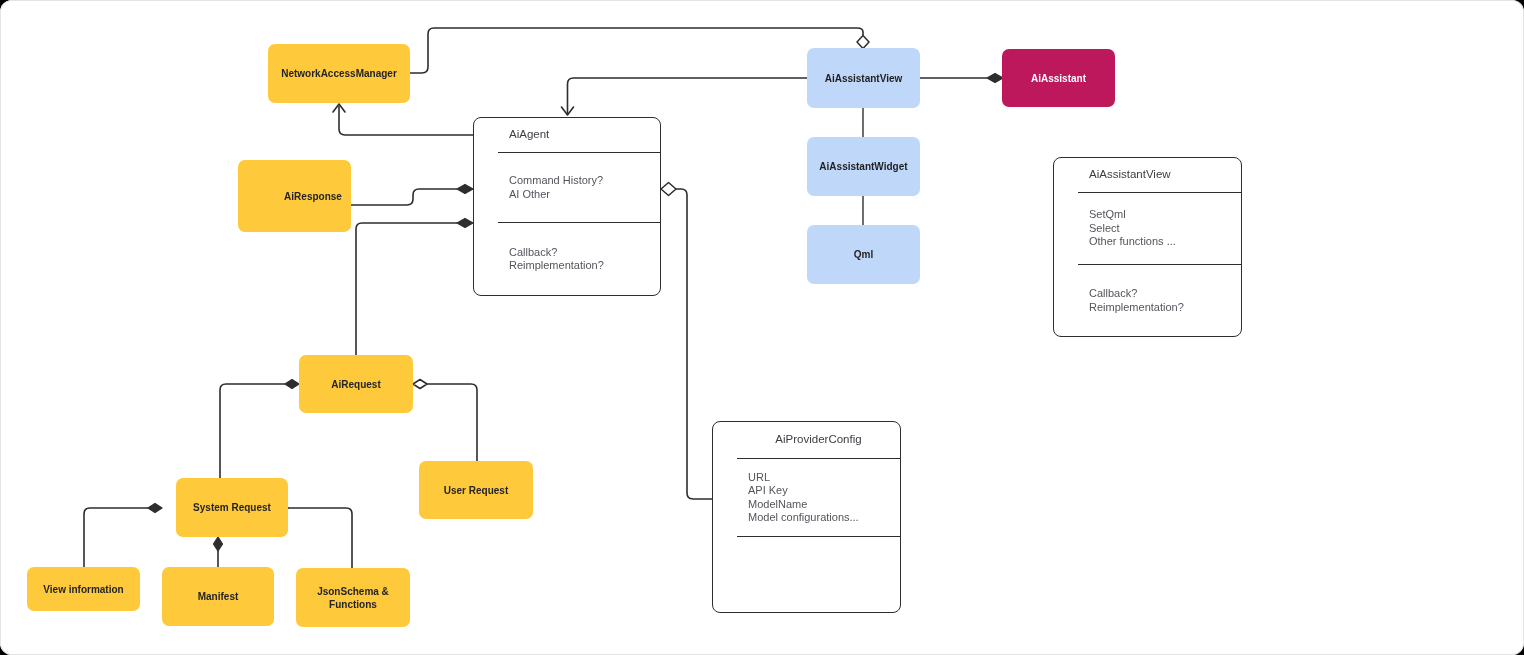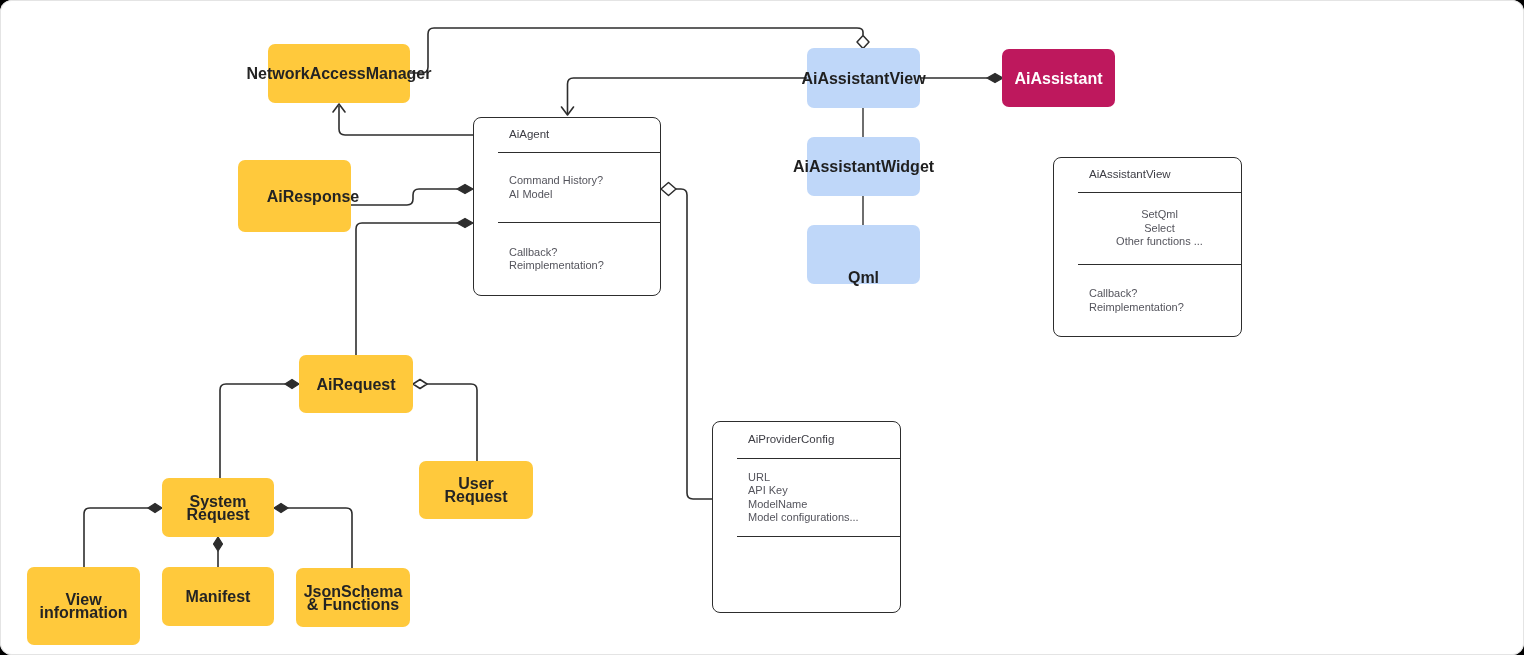--- a/index.html
+++ b/index.html
@@ -17,21 +17,21 @@
   svg.wires path.edge.soft{stroke:#4a4a4a;}
   svg.wires polyline.arrow{fill:none;stroke:#2d2d2d;stroke-width:1.6;stroke-linecap:round;stroke-linejoin:round;}
   svg.wires polygon.diamond-filled{fill:#2d2d2d;stroke:#2d2d2d;stroke-width:1.3;stroke-linejoin:round;}
   svg.wires polygon.diamond-open{fill:#ffffff;stroke:#2d2d2d;stroke-width:1.5;stroke-linejoin:round;}
 
   .node{
     position:absolute;
     border-radius:7px;
     display:flex;align-items:center;justify-content:center;
     text-align:center;
-    font-size:16px;font-weight:bold;
+    font-size:10px;font-weight:bold;
     color:#242424;
     padding:0 9px;box-sizing:border-box;
     line-height:13px;
   }
   .node.yellow{background:#FFC93C;}
   .node.blue{background:#BFD7F9;color:#1f1f1f;}
   .node.dark{background:#be185d;color:#ffffff;}
 
   .uml{
     position:absolute;
@@ -107,25 +107,25 @@
   </div>
 
   <div class="node yellow" style="left:299px;top:355px;width:114px;height:58px;">
     <span>AiRequest</span>
   </div>
 
   <div class="node yellow" style="left:419px;top:461px;width:114px;height:58px;">
     <span>User Request</span>
   </div>
 
-  <div class="node yellow" style="left:162px;top:478px;width:112px;height:59px;">
+  <div class="node yellow" style="left:176px;top:478px;width:112px;height:59px;">
     <span>System Request</span>
   </div>
 
-  <div class="node yellow" style="left:27px;top:567px;width:113px;height:78px;align-items:center;">
+  <div class="node yellow" style="left:27px;top:567px;width:113px;height:44px;align-items:center;">
     <span>View information</span>
   </div>
 
   <div class="node yellow" style="left:162px;top:567px;width:112px;height:59px;">
     <span>Manifest</span>
   </div>
 
   <div class="node yellow" style="left:296px;top:568px;width:114px;height:59px;">
     <span>JsonSchema &amp; Functions</span>
   </div>
@@ -135,55 +135,55 @@
   </div>
 
   <div class="node dark" style="left:1002px;top:49px;width:113px;height:58px;">
     <span>AiAssistant</span>
   </div>
 
   <div class="node blue" style="left:807px;top:137px;width:113px;height:59px;">
     <span>AiAssistantWidget</span>
   </div>
 
-  <div class="node blue" style="left:807px;top:225px;width:113px;height:59px;align-items:flex-end;">
+  <div class="node blue" style="left:807px;top:225px;width:113px;height:59px;">
     <span>Qml</span>
   </div>
 
   <div class="uml" style="left:473px;top:117px;width:188px;height:179px;">
     <div class="sec title" style="height:35px;">
       <div class="line">AiAgent</div>
     </div>
     <div class="sec attrs" style="height:70px;">
       <div class="line">Command History?</div>
-      <div class="line">AI Model</div>
+      <div class="line">AI Other</div>
     </div>
     <div class="sec ops">
       <div class="line">Callback? Reimplementation?</div>
     </div>
   </div>
 
   <div class="uml" style="left:712px;top:421px;width:189px;height:192px;">
-    <div class="sec title" style="height:37px;">
+    <div class="sec title" style="height:37px;text-align:center;">
       <div class="line">AiProviderConfig</div>
     </div>
     <div class="sec attrs" style="height:78px;">
       <div class="line">URL</div>
       <div class="line">API Key</div>
       <div class="line">ModelName</div>
       <div class="line">Model configurations...</div>
     </div>
     <div class="sec ops"></div>
   </div>
 
   <div class="uml" style="left:1053px;top:157px;width:189px;height:180px;">
     <div class="sec title" style="height:35px;">
       <div class="line">AiAssistantView</div>
     </div>
-    <div class="sec attrs" style="height:72px;align-items:center;">
+    <div class="sec attrs" style="height:72px;">
       <div class="line">SetQml</div>
       <div class="line">Select</div>
       <div class="line">Other functions ...</div>
     </div>
     <div class="sec ops">
       <div class="line">Callback? Reimplementation?</div>
     </div>
   </div>
 
 </div>

